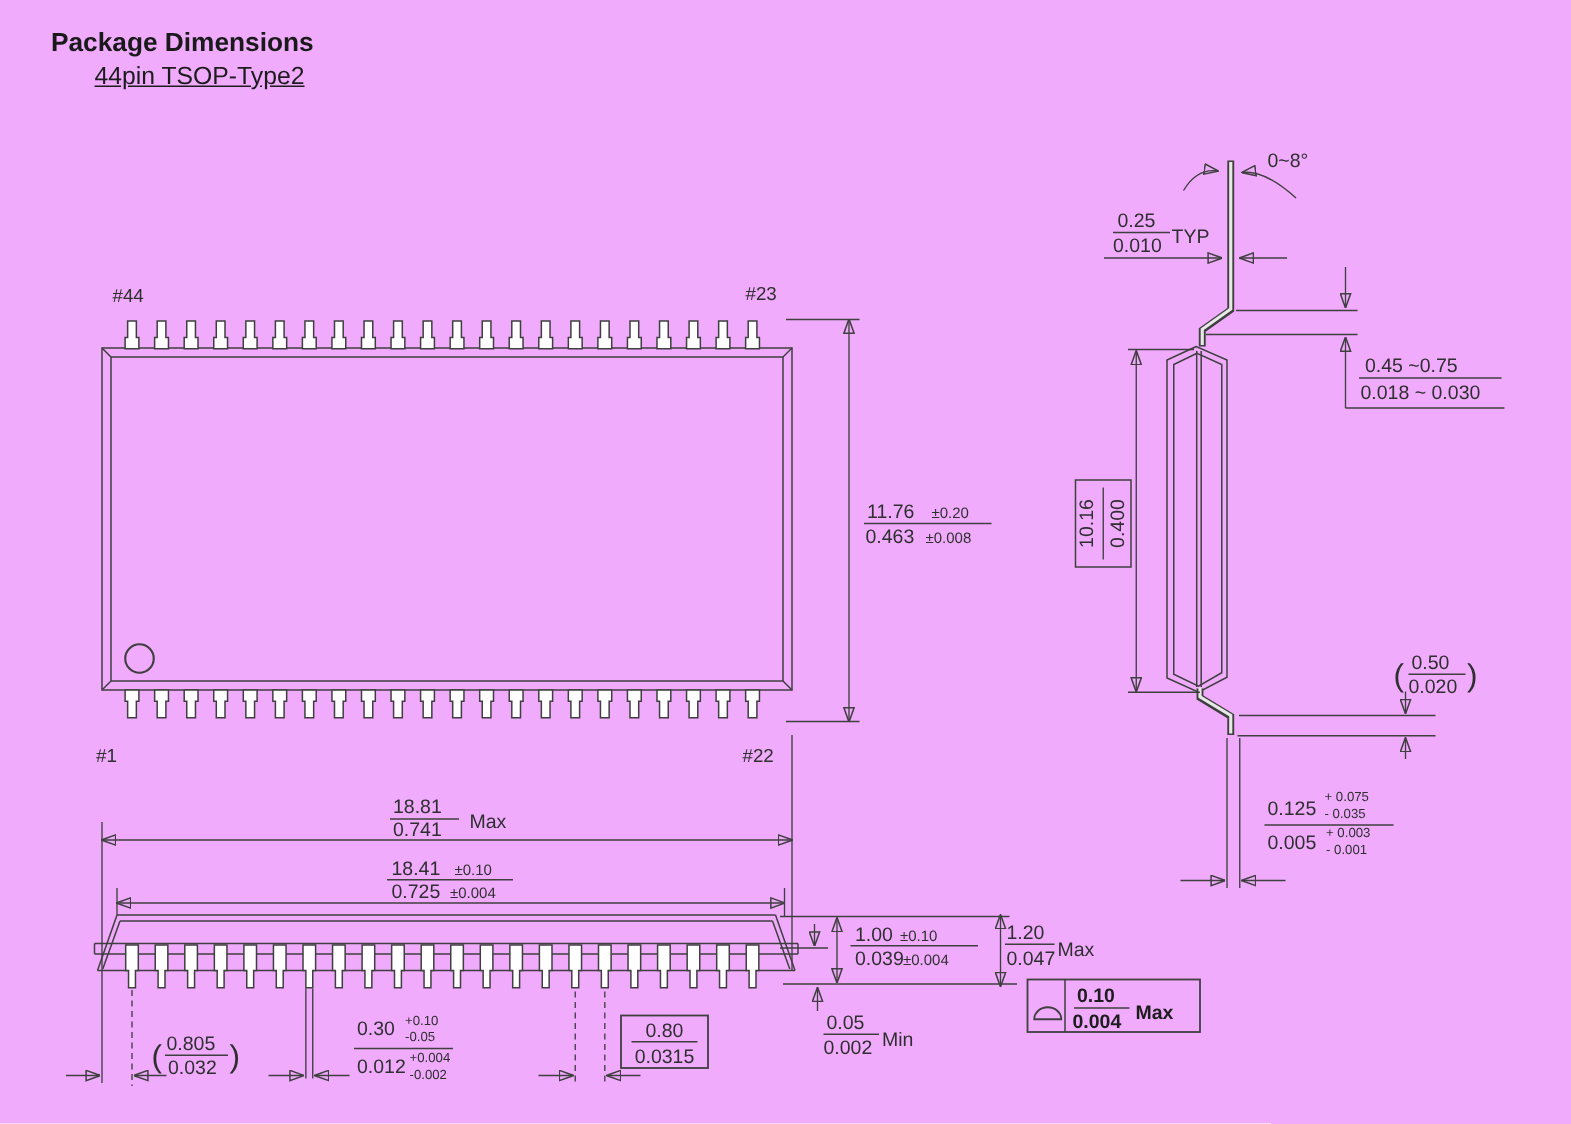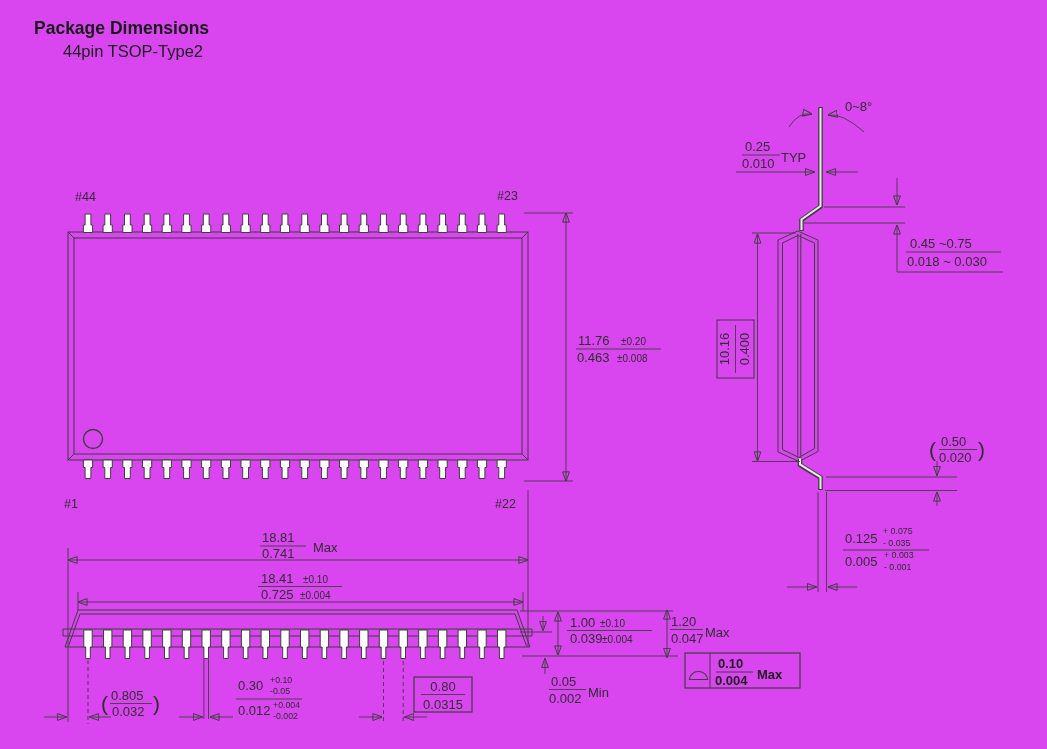--- a/index.html
+++ b/index.html
@@ -1,19 +1,19 @@
 <!DOCTYPE html>
 <html><head>
 <meta charset="utf-8">
 <style>
   html,body{margin:0;padding:0;background:#fff;}
-  .page{position:relative;width:1047px;height:749px;background:#d946ef;overflow:hidden;
+  .page{position:relative;width:1047px;height:749px;background:#f0abfc;overflow:hidden;
         font-family:"Liberation Sans",sans-serif;}
   .title{position:absolute;left:34px;top:18px;font-size:17.5px;font-weight:bold;color:#1a1a1a;}
-  .subtitle{position:absolute;left:63px;top:42px;font-size:16.5px;color:#1c1c1c;}
+  .subtitle{position:absolute;left:63px;top:42px;font-size:16.5px;color:#1c1c1c;text-decoration:underline;}
   svg{position:absolute;left:0;top:0;}
   svg line,svg path,svg rect,svg circle{stroke:#3f3f3f;fill:none;}
   svg line{stroke-width:1;}
   .dl{stroke-width:0.9;}
   .dash{stroke-dasharray:4 3;stroke-width:0.9;}
   text{fill:#2f2f2f;font-family:"Liberation Sans",sans-serif;}
   .d{font-size:13px;}
   .t{font-size:10px;}
   .s{font-size:8.8px;}
   .lbl{font-size:12.5px;}

